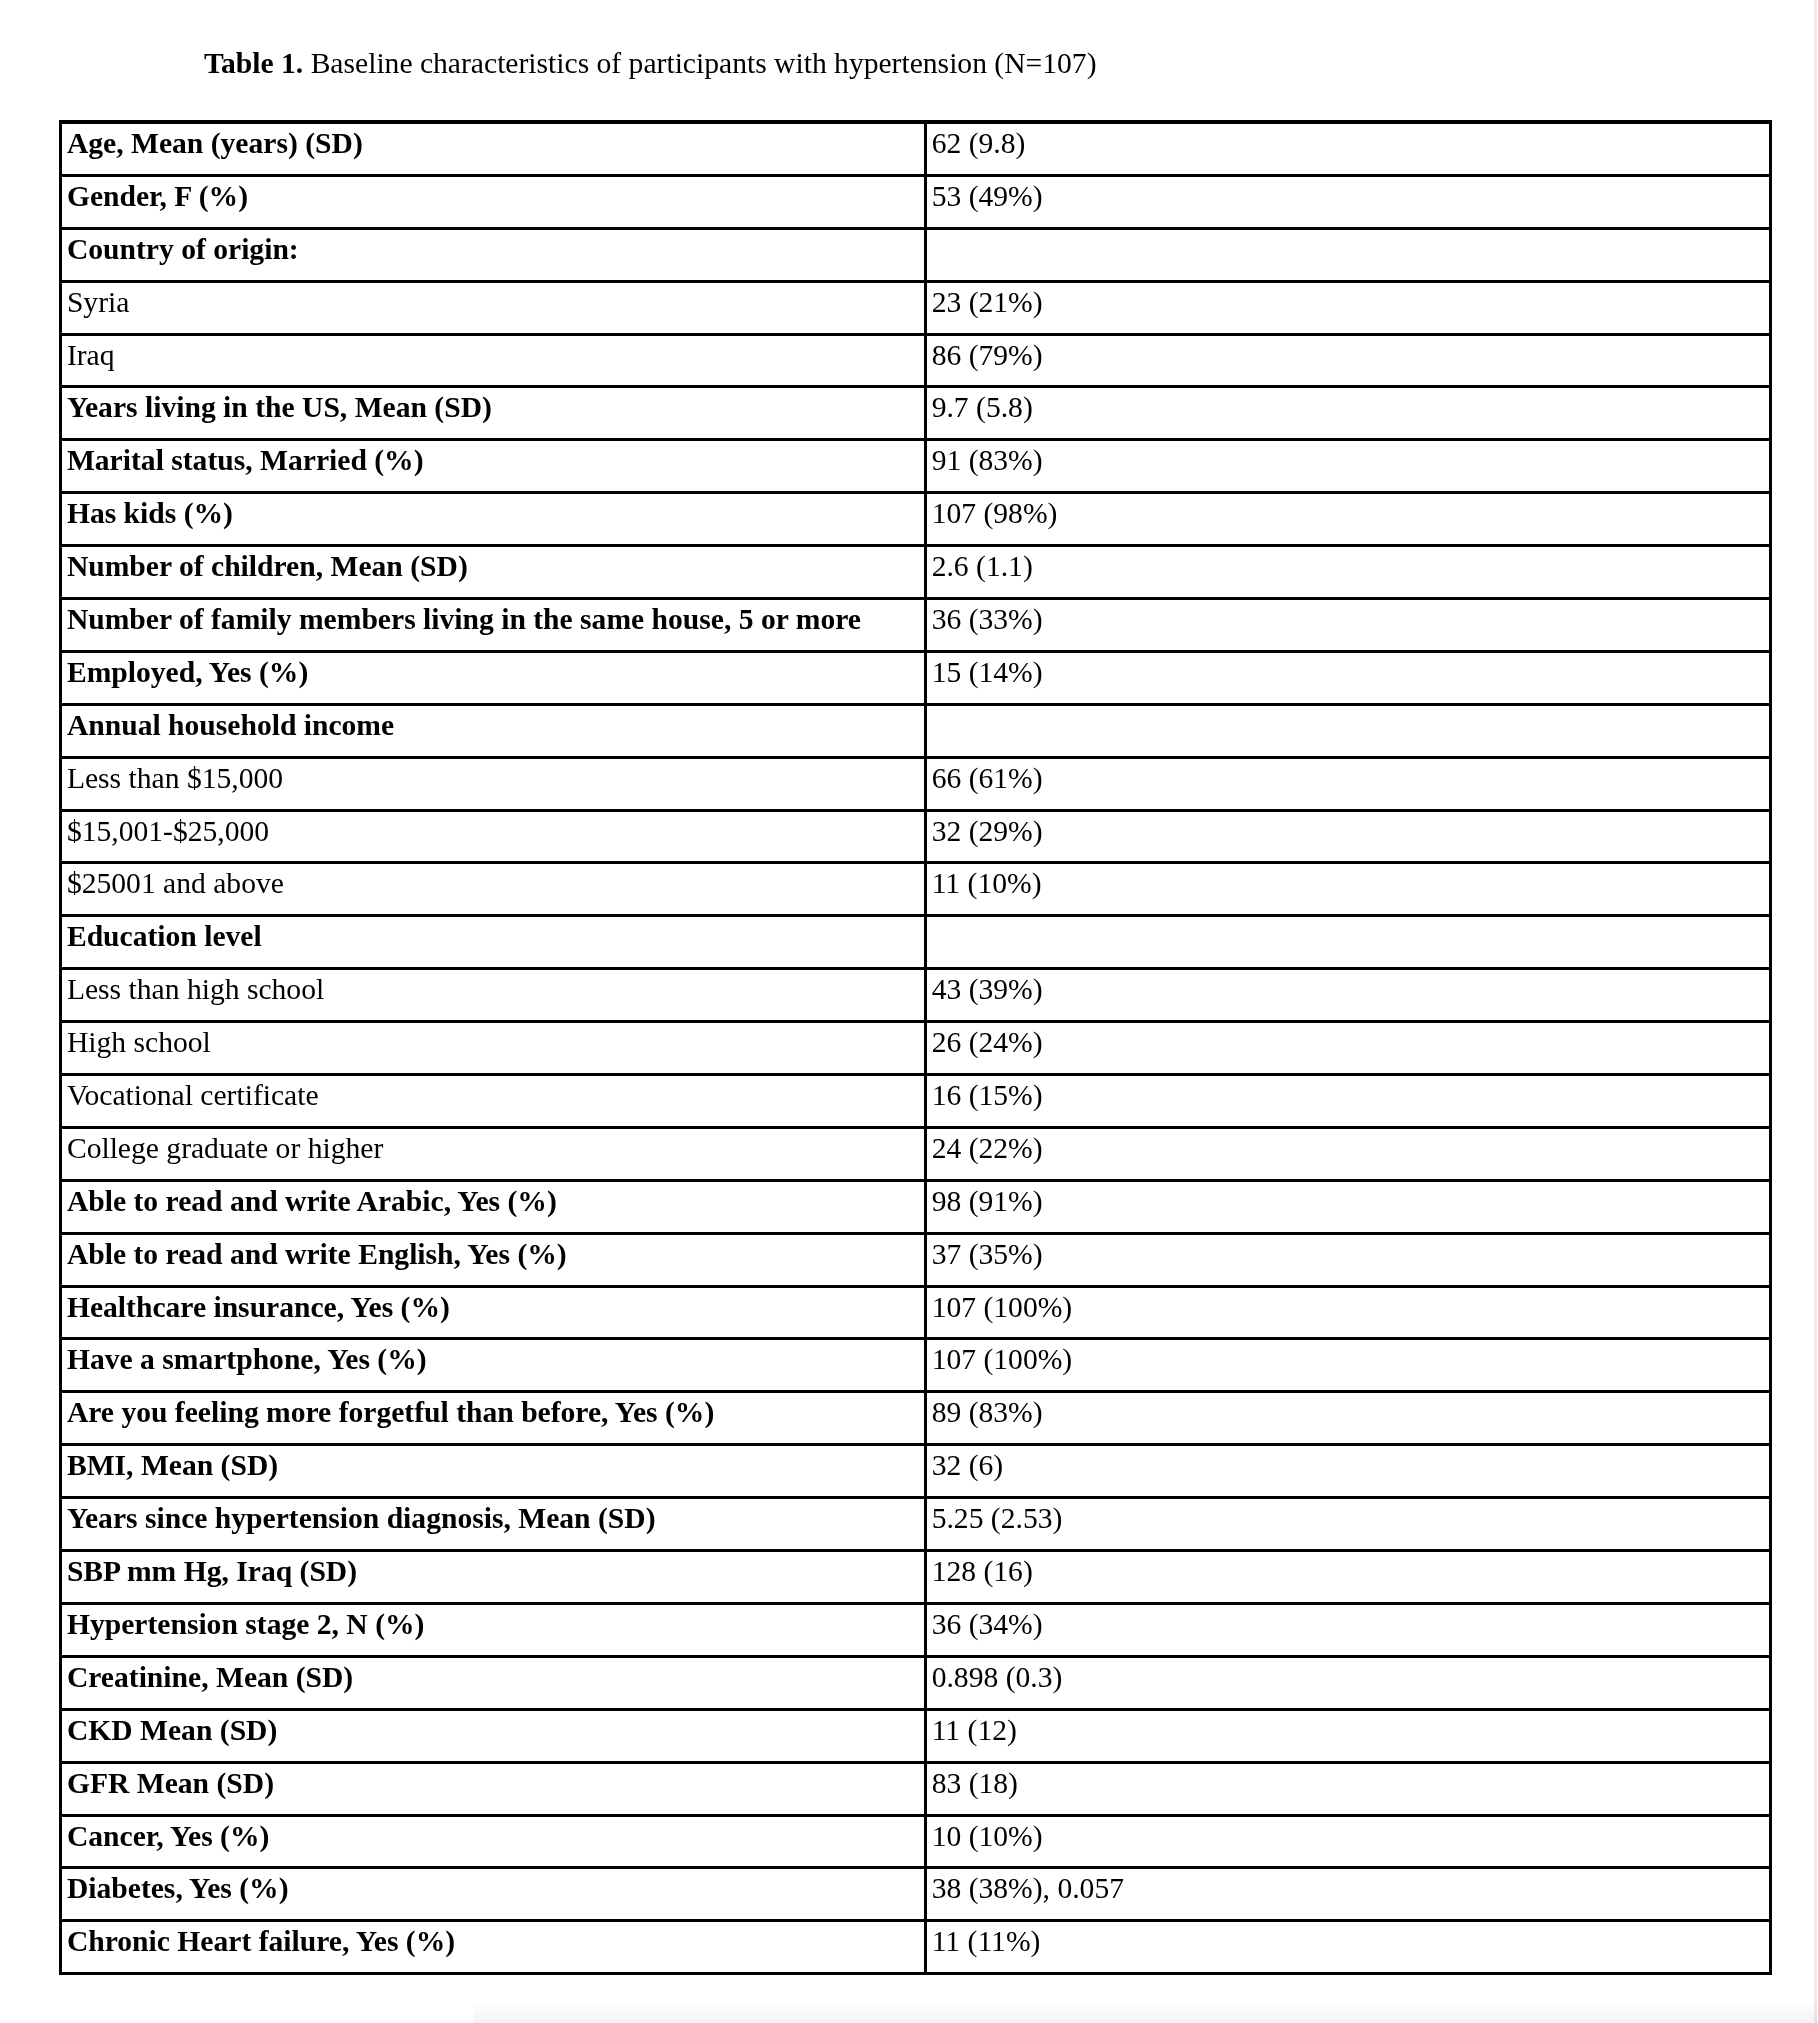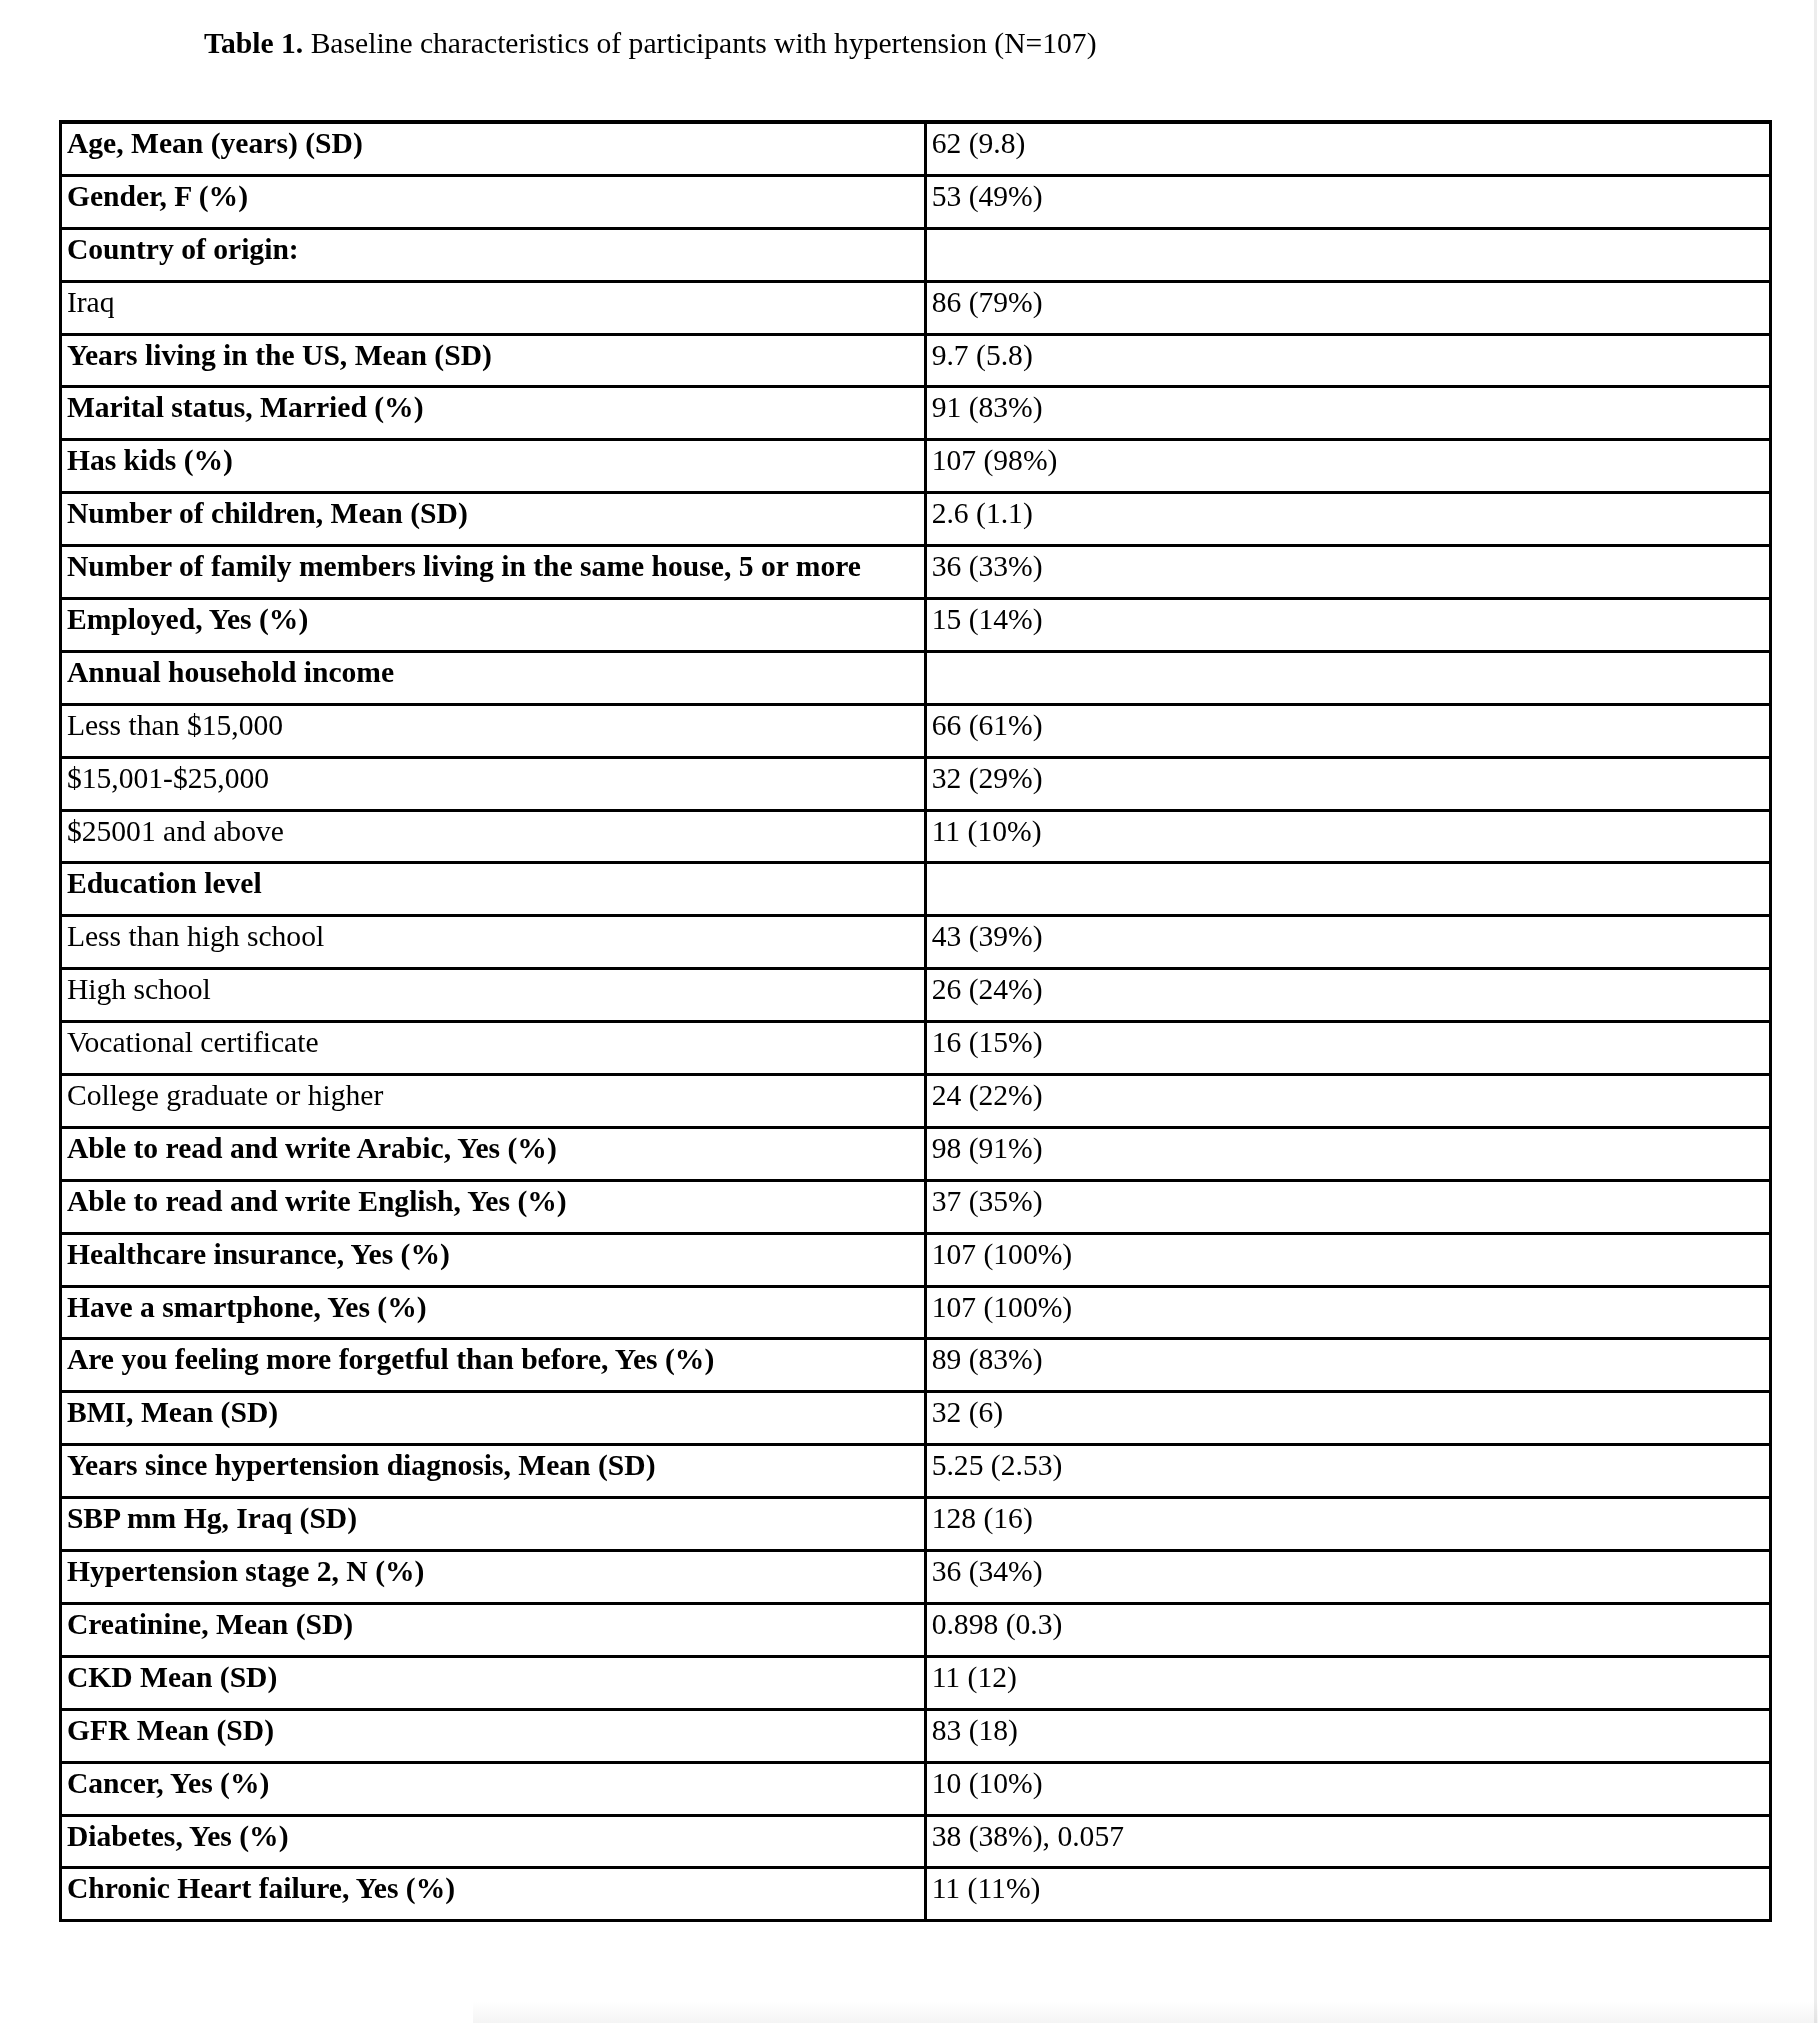--- a/index.html
+++ b/index.html
@@ -12,21 +12,21 @@
     width: 1818px;
     height: 2023px;
     background: #ffffff;
     font-family: "Liberation Serif", "DejaVu Serif", serif;
     color: #000000;
     overflow: hidden;
   }
   .doc-title {
     position: absolute;
     left: 204px;
-    top: 25px;
+    top: 45px;
     font-size: 29.6px;
     line-height: 37px;
     white-space: pre;
     color: #000000;
   }
   .doc-title .bold { font-weight: bold; }
 
   table.char-table {
     position: absolute;
     left: 59px;
@@ -89,20 +89,24 @@
     <tr>
       <td class="col-label bold">Gender, F (%)</td>
       <td class="col-value">53 (49%)</td>
     </tr>
 
     <tr>
       <td class="col-label bold">Country of origin:</td>
       <td class="col-value"></td>
     </tr>
 
+    <tr>
+      <td class="col-label">Syria</td>
+      <td class="col-value">23 (21%)</td>
+    </tr>
 
     <tr>
       <td class="col-label">Iraq</td>
       <td class="col-value">86 (79%)</td>
     </tr>
 
     <tr>
       <td class="col-label bold">Years living in the US, Mean (SD)</td>
       <td class="col-value">9.7 (5.8)</td>
     </tr>

